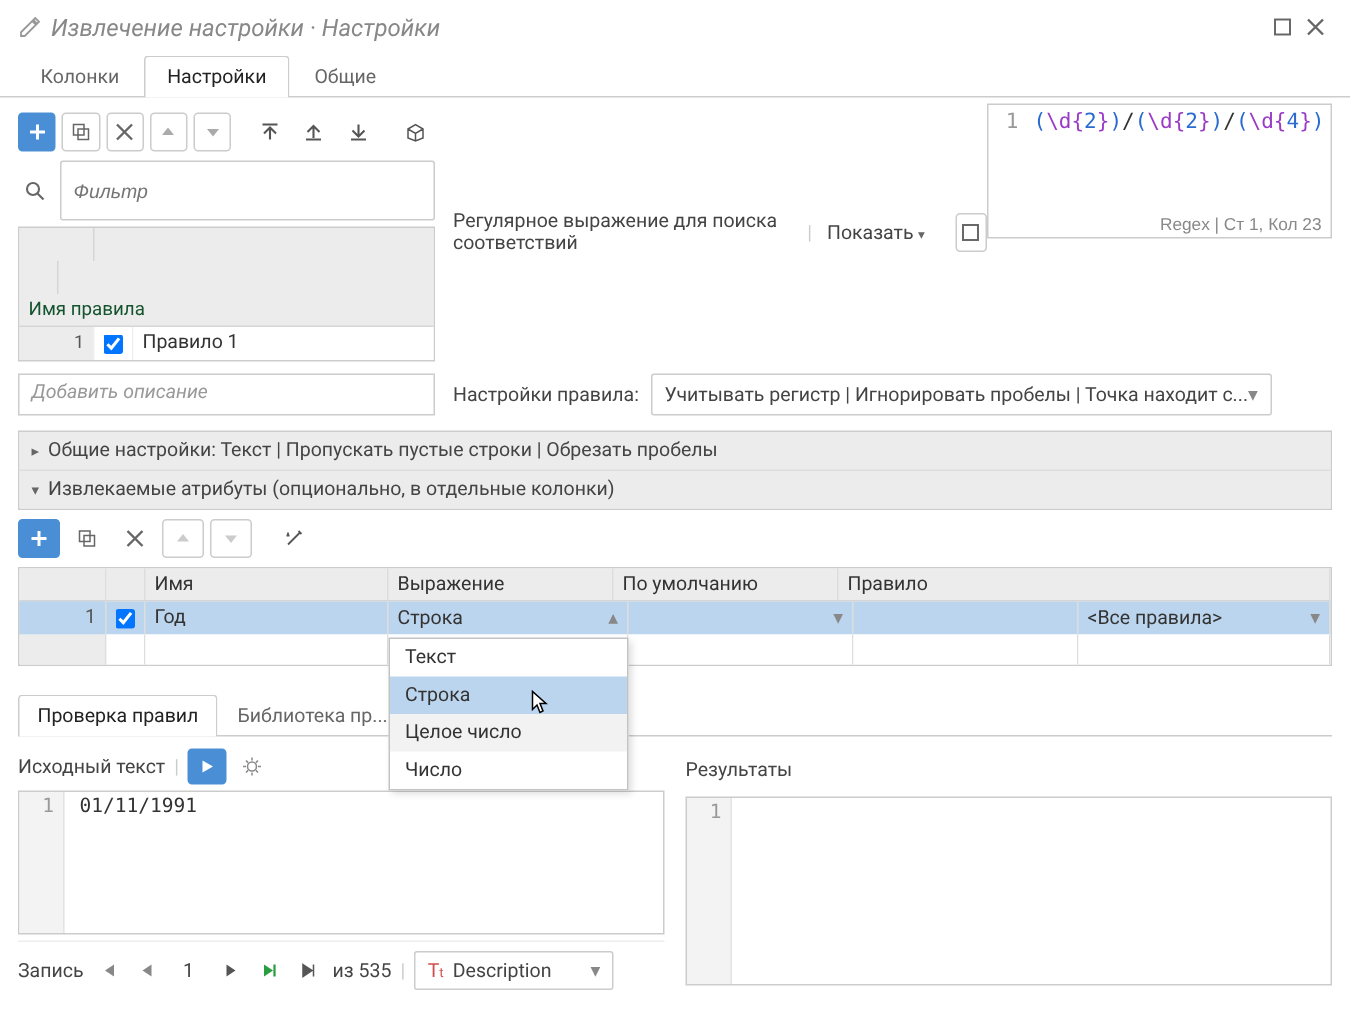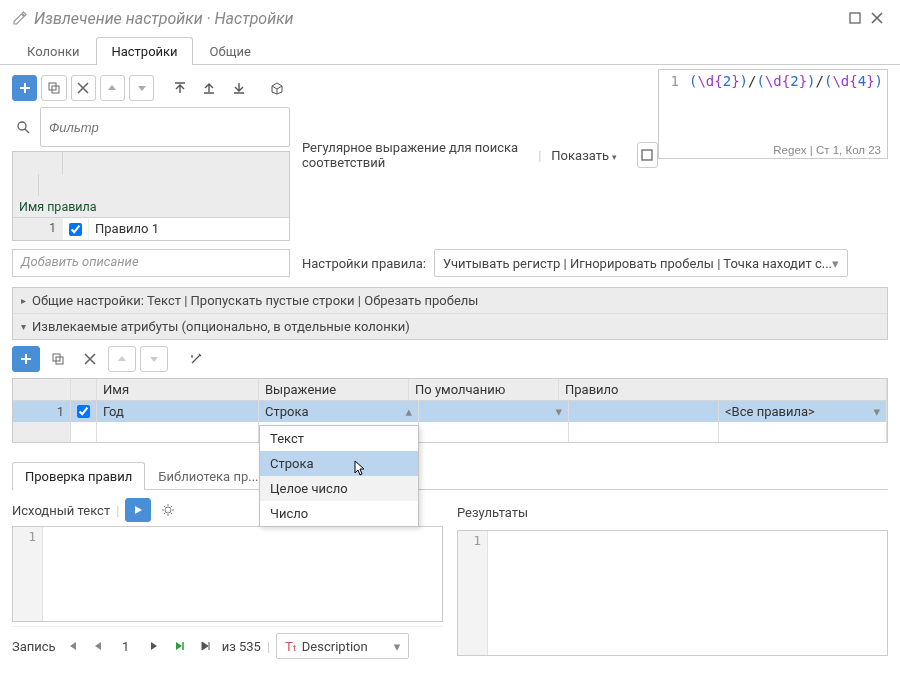--- a/index.html
+++ b/index.html
@@ -367,20 +367,21 @@
           </span>
         <span class="tbtn flat" style="width:22px;height:22px">
             <svg width="14" height="14">
               <circle cx="7" cy="7" r="3" fill="none" stroke="#888"></circle>
               <path d="M7 1 V3 M7 11 V13 M1 7 H3 M11 7 H13 M3 3 L4.4 4.4 M9.6 9.6 L11 11 M3 11 L4.4 9.6 M9.6 4.4 L11 3" stroke="#888"></path>
             </svg>
           </span>
       </div>
       <div class="prev-editor">
         <div class="gutter">1</div>
+        <div class="code2">01/11/1991</div>
       </div>
       <div class="navbar">
         <span>Запись</span>
         <span class="nav-btn">
             <svg width="10" height="10">
               <path d="M2 1 V9 M9 1 L3 5 L9 9 Z" fill="#888"></path>
             </svg>
           </span>
         <span class="nav-btn">
             <svg width="8" height="10">

